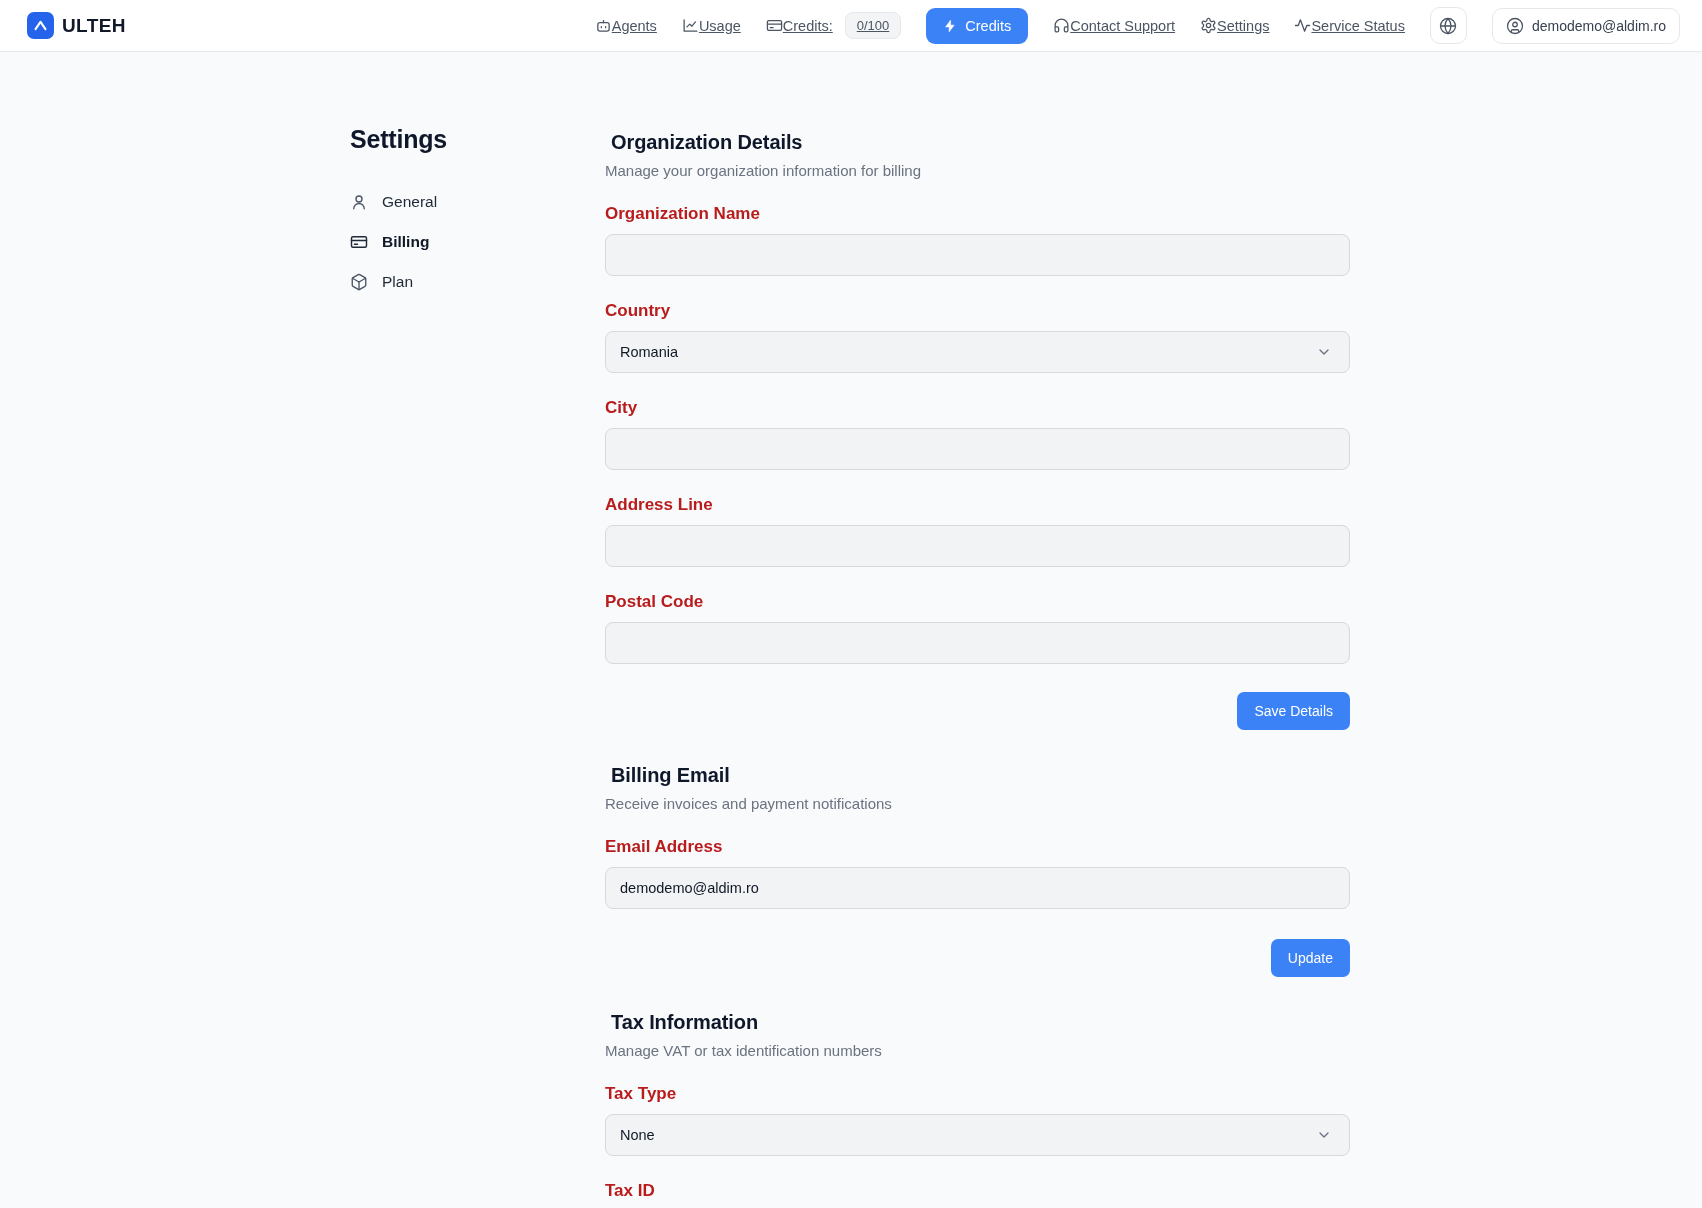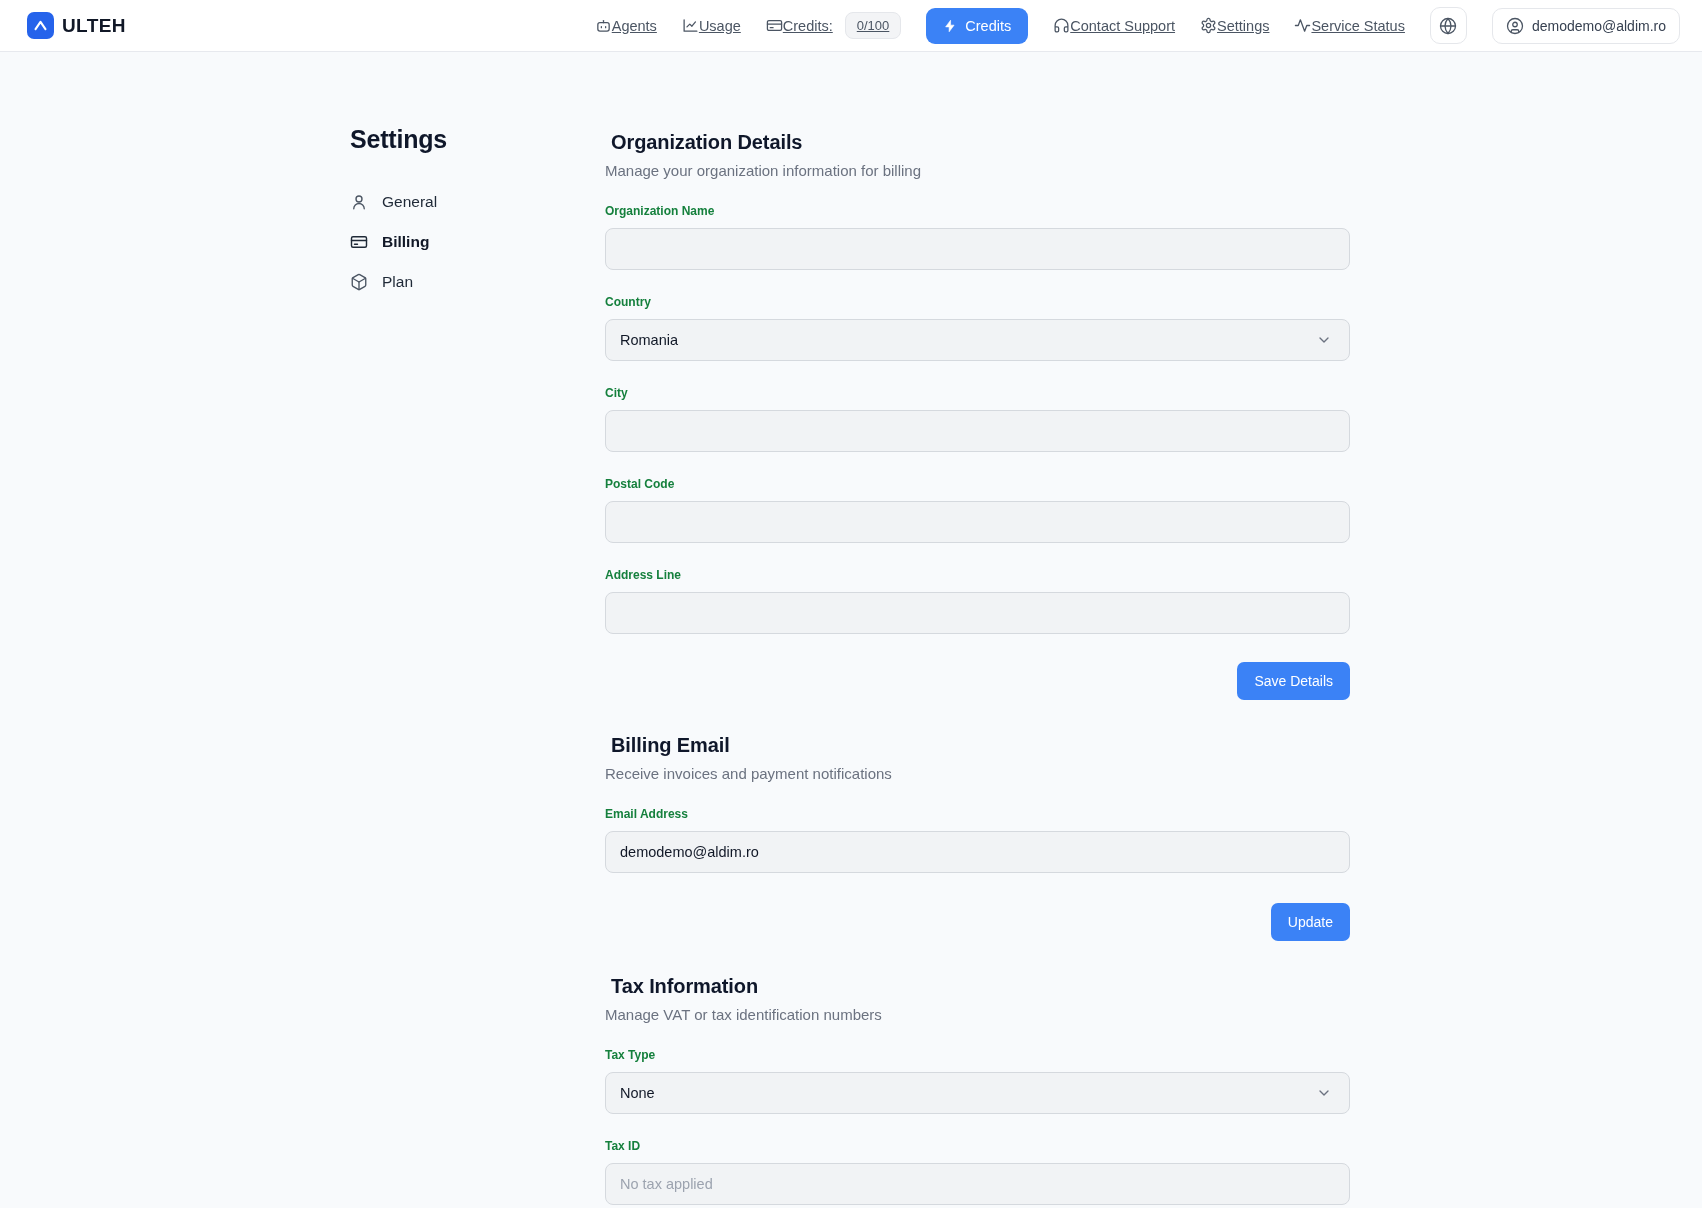--- a/index.html
+++ b/index.html
@@ -57,21 +57,21 @@
   }
   .side-item .s-ico { display:flex; color:#4b5563; }
   .side-item.active { font-weight:700; color:#111827; }
   .side-item.active .s-ico { color:#1f2937; }
   
   .content { width:745px; flex:none; }
   .section-title { font-size:20px; font-weight:600; color:#0f172a; margin:6px; letter-spacing:-.1px; }
   .section-sub { font-size:15px; color:#6b7280; margin:8px 0 0 0; }
   .section + .section { margin-top:34px; }
   .field { margin-top:25px; }
-  .field-label { display:block; font-size:12px; font-weight:600; color:#15803d; margin-bottom:10px; }
+  .field-label { display:block; font-size:17px; font-weight:600; color:#b91c1c; margin-bottom:10px; }
   .text-input, .select {
     width:100%; height:42px; background:#f1f3f5; border:1px solid #d5d9de;
     border-radius:8px; padding:0 14px; font-size:14.5px; color:#111827;
     font-family:inherit;
   }
   .text-input::placeholder { color:#9ca3af; }
   .select {
     display:flex; align-items:center; justify-content:space-between; cursor:pointer;
   }
   .select .chev { color:#6b7280; display:flex; margin-right:3px; }
@@ -219,26 +219,26 @@
           </span>
         </div>
       </div>
 
       <div class="field">
         <label class="field-label">City</label>
         <input class="text-input" type="text" value="" style="">
       </div>
 
       <div class="field">
+        <label class="field-label">Address Line</label>
+        <input class="text-input" type="text" value="" style="">
+      </div>
+
+      <div class="field">
         <label class="field-label">Postal Code</label>
-        <input class="text-input" type="text" value="" style="">
-      </div>
-
-      <div class="field">
-        <label class="field-label">Address Line</label>
         <input class="text-input" type="text" value="" style="">
       </div>
 
       <div class="btn-row">
         <button class="btn-primary">Save Details</button>
       </div>
     </div>
 
     <div class="section">
       <h2 class="section-title">Billing Email</h2>

